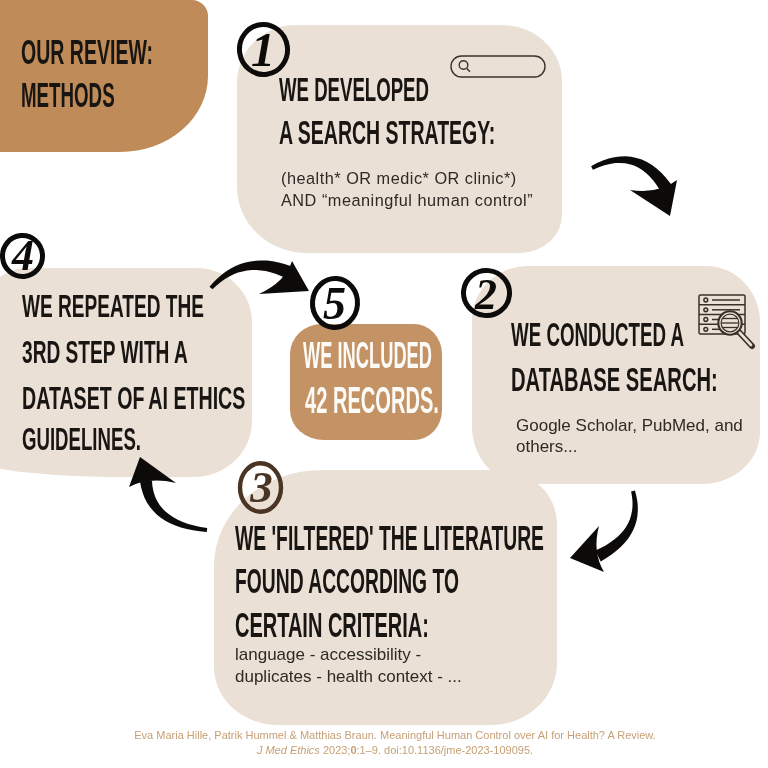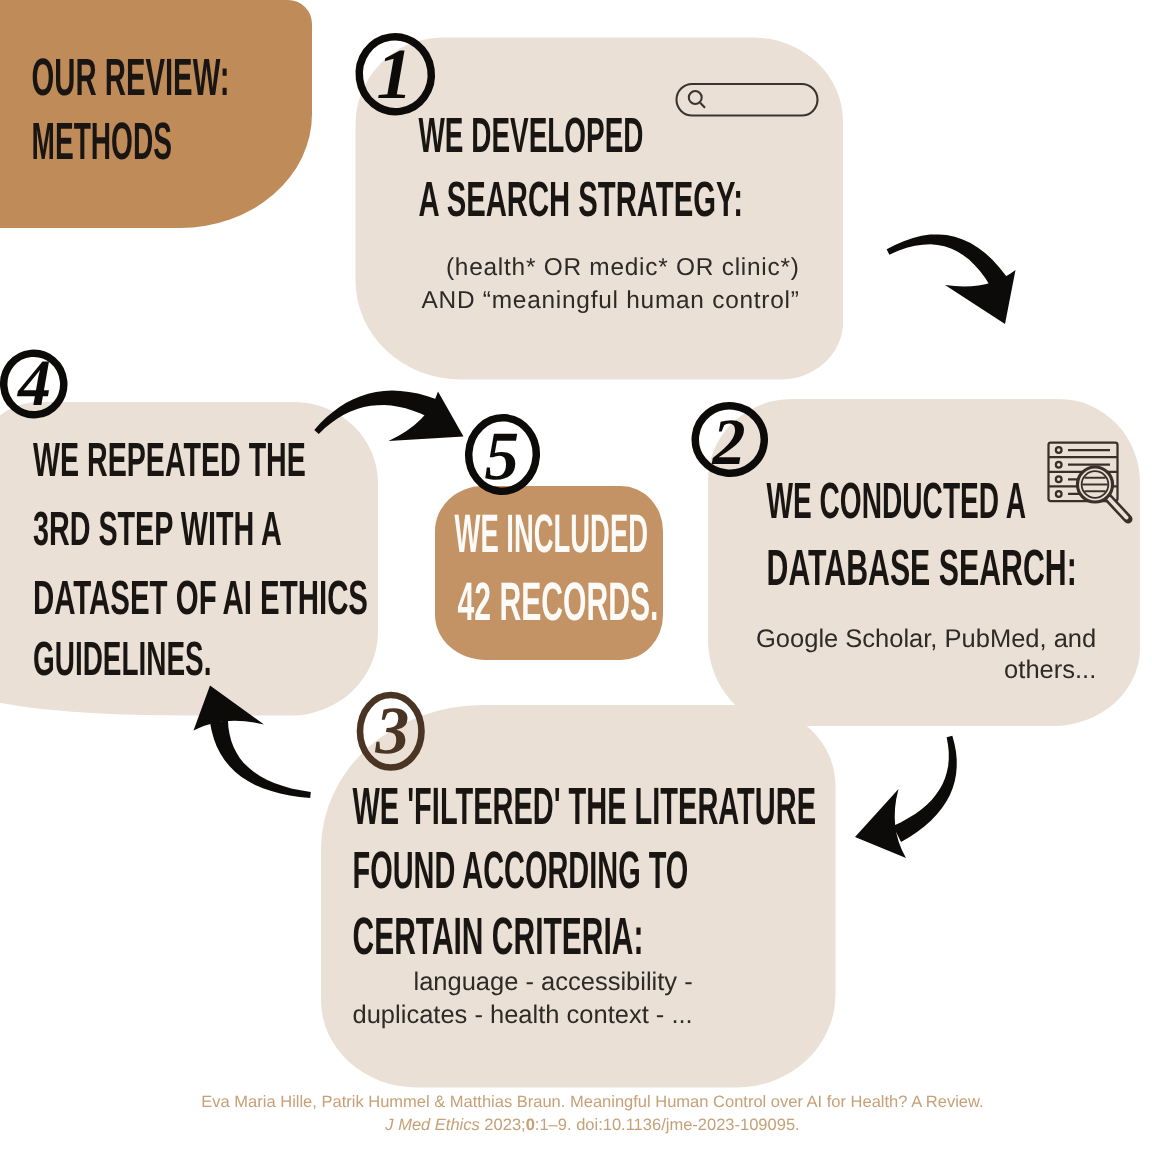--- a/index.html
+++ b/index.html
@@ -1,42 +1,42 @@
 <!DOCTYPE html>
 <html><head>
 <meta charset="utf-8">
 <style>
   html,body{margin:0;padding:0;}
   body{width:768px;height:768px;overflow:hidden;background:#ffffff;position:relative;-webkit-font-smoothing:antialiased;
        font-family:"Liberation Sans",sans-serif;}
   .blob{position:absolute;background:#eae0d5;}
   .h{position:absolute;font-weight:bold;color:#191512;line-height:1;white-space:nowrap;
      transform-origin:left top;}
-  .b{position:absolute;color:#2e2a26;white-space:nowrap;text-align:right;}
+  .b{position:absolute;color:#2e2a26;white-space:nowrap;}
 </style>
 </head>
 <body>
 
 <div class="blob" style="left:0px;top:0px;width:208px;height:152px;background:#bf8b59;border-radius:0 16px 88px 0 / 0 16px 76px 0;"></div>
 <div class="blob" style="left:237px;top:25px;width:325px;height:228px;border-radius:58px 60px 42px 70px / 58px 56px 38px 66px;"></div>
 <div class="blob" style="left:472px;top:266px;width:288px;height:218px;border-radius:56px 54px 58px 52px / 54px 56px 52px 58px;"></div>
 <div class="blob" style="left:214px;top:470px;width:343px;height:255px;border-radius:108px 58px 66px 64px / 96px 54px 62px 58px;"></div>
 <div class="blob" style="left:-16px;top:268px;width:268px;height:209px;border-radius:42px 56px 58px 140px / 42px 54px 56px 16px;"></div>
 <div class="blob" style="left:290px;top:324px;width:152px;height:116px;background:#c39365;border-radius:32px 28px 28px 34px / 30px 30px 30px 30px;"></div>
 
 <div class="h" style="left:21px;top:34px;font-size:35px;transform:scaleX(0.558);">OUR REVIEW:</div>
 <div class="h" style="left:21px;top:77px;font-size:35px;transform:scaleX(0.535);">METHODS</div>
 
 <div class="h" style="left:279px;top:73.4px;font-size:33px;transform:scaleX(0.564);">WE DEVELOPED</div>
 <div class="h" style="left:279px;top:115.8px;font-size:33px;transform:scaleX(0.591);">A SEARCH STRATEGY:</div>
 <div class="b" style="left:281px;top:167px;font-size:16.3px;letter-spacing:0.5px;line-height:22px;">(health* OR medic* OR clinic*)<br>AND “meaningful human control”</div>
 
 <div class="h" style="left:510.5px;top:317.2px;font-size:34px;transform:scaleX(0.551);">WE CONDUCTED A</div>
 <div class="h" style="left:510.5px;top:362.2px;font-size:34px;transform:scaleX(0.594);">DATABASE SEARCH:</div>
-<div class="b" style="left:504px;top:414.7px;font-size:17px;line-height:21.4px;">Google Scholar, PubMed, and<br>others...</div>
+<div class="b" style="left:516px;top:414.7px;font-size:17px;line-height:21.4px;">Google Scholar, PubMed, and<br>others...</div>
 
 <div class="h" style="left:235px;top:520px;font-size:35px;transform:scaleX(0.552);">WE 'FILTERED' THE LITERATURE</div>
 <div class="h" style="left:235px;top:563px;font-size:35px;transform:scaleX(0.551);">FOUND ACCORDING TO</div>
 <div class="h" style="left:235px;top:607px;font-size:35px;transform:scaleX(0.571);">CERTAIN CRITERIA:</div>
 <div class="b" style="left:235px;top:644px;font-size:17px;line-height:22.3px;">language - accessibility -<br>duplicates - health context - ...</div>
 
 <div class="h" style="left:22px;top:290.4px;font-size:32px;transform:scaleX(0.596);">WE REPEATED THE</div>
 <div class="h" style="left:22px;top:336.4px;font-size:32px;transform:scaleX(0.598);">3RD STEP WITH A</div>
 <div class="h" style="left:22px;top:382.4px;font-size:32px;transform:scaleX(0.613);">DATASET OF AI ETHICS</div>
 <div class="h" style="left:22px;top:423.4px;font-size:32px;transform:scaleX(0.582);">GUIDELINES.</div>

